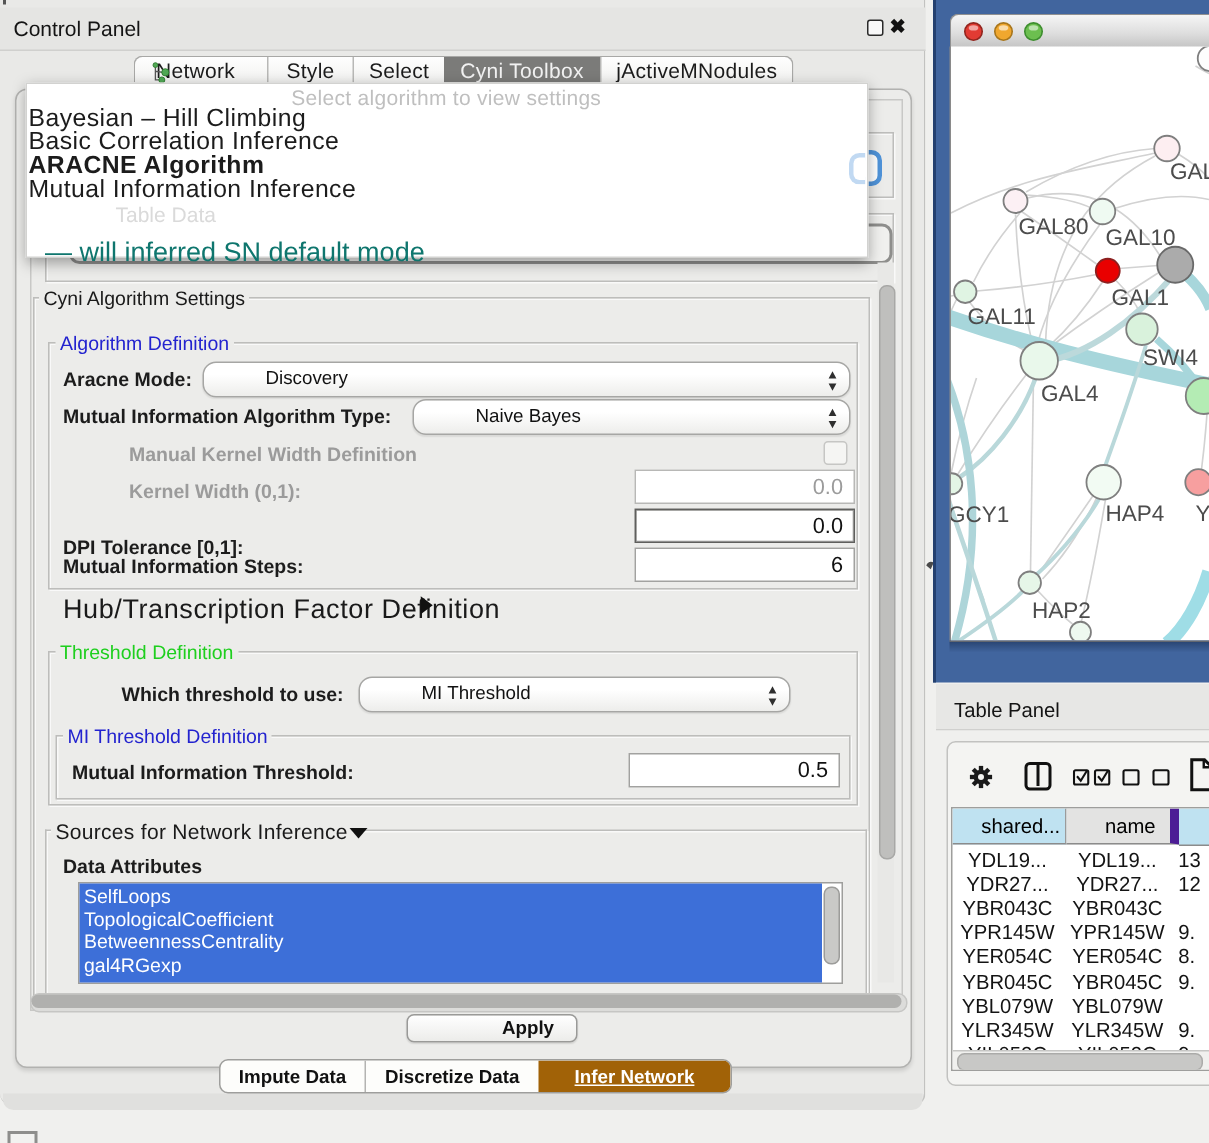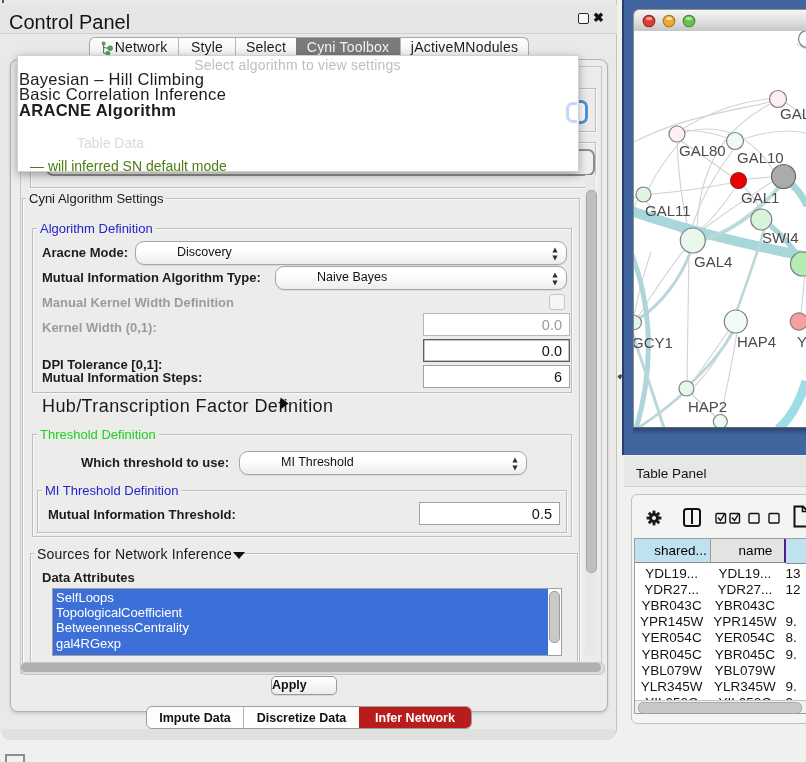--- a/index.html
+++ b/index.html
@@ -1,44 +1,44 @@
 <!DOCTYPE html>
 <html><head><meta charset="utf-8"><style>
 html,body{margin:0;padding:0;width:806px;height:762px;overflow:hidden;background:#f0f0ee;
 font-family:"Liberation Sans",sans-serif;}
 .a{position:absolute;}
 .lbl{position:absolute;font-weight:bold;font-size:13px;color:#1c1c1c;white-space:nowrap;}
-.dis{color:#9b9b9b;}
+.dis{color:#9b9b9b;margin-left:44px;}
 .bt{position:absolute;font-size:13px;background:#ececea;padding:0 3px;white-space:nowrap;color:#1a1a1a;}
 .et{position:absolute;border:1px solid #bdbdbb;box-shadow:inset 1px 1px 0 rgba(255,255,255,.7),1px 1px 0 rgba(255,255,255,.7);}
 .combo{position:absolute;border:1px solid #a6a6a4;border-radius:9px;background:linear-gradient(#ffffff 35%,#ededeb);font-size:12.5px;color:#111;box-shadow:0 1px 1px rgba(0,0,0,0.08);}
 .combo span{position:absolute;left:13px;top:3px;margin-left:28px;}
 .arr{position:absolute;right:8px;top:4.5px;width:6px;height:14px;}
 .inp{position:absolute;background:#fff;border:1px solid #a2a2a0;font-size:14.5px;color:#111;text-align:right;}
 .inp div{position:absolute;right:7px;top:2.5px;}
 .popitem{height:15.7px;line-height:15.7px;font-size:16.5px;letter-spacing:0.3px;color:#1c1c1c;padding-left:2px;white-space:nowrap;}
 .ntxt{font:15px "Liberation Sans",sans-serif;fill:#4c4c4c;}
 .trow{position:absolute;width:172px;height:16.2px;display:flex;font-size:13.5px;color:#141414;line-height:16.2px;}
 .trow div{text-align:center;}
 .c1{width:75px;}.c2{width:75px;}.c3{width:22px;text-align:left !important;padding-left:4px;}
 </style></head>
 <body>
 
 <div class="a" style="left:0;top:4;width:616px;height:736px;background:#e9e9e7;border-right:1px solid #c2c2c0;border-bottom:1px solid #c6c6c4;border-radius:0 0 8px 8px;"></div>
 <div class="a" style="left:2px;top:0;width:2px;height:3px;background:#555;"></div>
 
 <div class="a" style="left:0;top:5px;width:617px;height:28px;background:#e5e5e3;border-bottom:1px solid #d0d0ce;"></div>
-<div class="a" style="left:9px;top:11px;font-size:20px;color:#141414;">Control Panel</div>
+<div class="a" style="left:9px;top:11px;font-size:14px;color:#141414;">Control Panel</div>
 <div class="a" style="left:578px;top:13px;width:9px;height:9px;border:1.6px solid #2a2a2a;border-radius:2px;background:#f8f8f8;"></div>
 <div class="a" style="left:593px;top:10px;font-size:13px;font-weight:bold;color:#111;">✖</div>
 
 <div class="a" style="left:10px;top:59px;width:596px;height:651px;background:#ececea;border:1px solid #b2b2b0;border-radius:8px;box-shadow:0 2px 3px rgba(0,0,0,0.13);"></div>
 
 <div class="a" id="toptabs" style="left:89px;top:37px;height:18px;border:1px solid #a8a8a6;border-bottom:none;border-radius:6px 6px 0 0;background:linear-gradient(#fefefe,#f2f2f0);display:flex;font-size:14px;letter-spacing:0.2px;color:#1c1c1c;line-height:19px;box-sizing:border-box;">
- <div style="width:89px;text-align:center;border-right:1px solid #b8b8b6;padding-left:14px;position:relative;box-sizing:border-box;">Network<svg class="a" style="left:11px;top:2.5px;" width="13" height="15" viewBox="0 0 13 15">
+ <div style="width:89px;border-right:1px solid #b8b8b6;padding-left:14px;position:relative;box-sizing:border-box;">Network<svg class="a" style="left:11px;top:2.5px;" width="13" height="15" viewBox="0 0 13 15">
         <path d="M2.6 3 L2.6 12.2 L6.2 12.2 M2.6 6.5 L8.6 7.4" stroke="#555" stroke-width="0.9" fill="none"></path>
         <circle cx="2.6" cy="2.4" r="1.6" fill="#51a955" stroke="#2c7a2f" stroke-width=".6"></circle>
         <circle cx="9.2" cy="7.2" r="2.4" fill="#51a955" stroke="#2c7a2f" stroke-width=".6"></circle>
         <circle cx="6.9" cy="12.3" r="2" fill="#51a955" stroke="#2c7a2f" stroke-width=".6"></circle>
       </svg></div>
  <div style="width:57px;text-align:center;border-right:1px solid #b8b8b6;box-sizing:border-box;">Style</div>
  <div style="width:60px;text-align:center;box-sizing:border-box;">Select</div>
  <div style="width:104px;text-align:center;background:#7b7b79;color:#f2f2f2;box-sizing:border-box;">Cyni Toolbox</div>
  <div style="width:128px;text-align:center;border-left:1px solid #b8b8b6;box-sizing:border-box;">jActiveMNodules</div>
 </div>
@@ -116,35 +116,36 @@
 <div class="a" style="left:52px;top:588px;width:508px;height:66px;background:#fff;border:1px solid #9e9e9c;"></div>
 <div class="a" style="left:53px;top:589px;width:495px;height:66px;background:#3d6fd8;"></div>
 <div class="a" style="left:56px;top:590px;font-size:13px;color:#fff;line-height:15.2px;">SelfLoops<br>TopologicalCoefficient<br>BetweennessCentrality<br>gal4RGexp</div>
 <div class="a" style="left:549px;top:591px;width:9px;height:50px;background:#c9c9c7;border:1px solid #9c9c9a;border-radius:5px;"></div>
 
 <div class="a" style="left:20px;top:662px;width:583px;height:11px;background:#dcdcda;border:1px solid #c6c6c4;border-radius:6px;"></div>
 <div class="a" style="left:21px;top:663px;width:580px;height:9px;background:#b0b0ae;border-radius:5px;"></div>
 
 <div class="a" style="left:16.5px;top:55px;width:560px;height:115px;background:#fff;border:1px solid rgba(205,205,203,0.9);box-shadow:0 3px 9px rgba(0,0,0,0.35);"></div>
 <div class="a" style="left:77px;top:135px;font-size:14px;color:#dadada;z-index:5;">Table Data</div>
-<div class="a" style="left:30px;top:158px;font-size:14px;color:#4d7c0f;z-index:5;">— will inferred SN default mode</div>
+<div class="a" style="left:30px;top:158px;font-size:18px;color:#0f766e;z-index:5;">— will inferred SN default mode</div>
 <div class="a" style="left:566px;top:102px;width:8px;height:15px;border:3px solid rgba(79,147,217,0.35);border-right:none;border-radius:7px 0 0 7px;z-index:5;"></div>
 <div class="a" style="left:17px;top:57px;width:561px;text-align:center;font-size:14px;letter-spacing:0.2px;color:#bfbfbf;">Select algorithm to view settings</div>
 <div class="a" style="left:17px;top:71.5px;z-index:6;">
 <div class="popitem">Bayesian – Hill Climbing</div>
 <div class="popitem">Basic Correlation Inference</div>
 <div class="popitem" style="font-weight:bold;">ARACNE Algorithm</div>
-</div>
-
-<div class="a" style="left:271px;top:676px;width:64px;height:17px;border:1px solid #9a9a98;border-radius:5px;background:linear-gradient(#ffffff,#ececea);text-align:left;line-height:17px;font-size:12.5px;font-weight:bold;color:#111;box-shadow:0 1px 1px rgba(0,0,0,0.1);">Apply</div>
+<div class="popitem">Mutual Information Inference</div>
+</div>
+
+<div class="a" style="left:271px;top:676px;width:64px;height:17px;border:1px solid #9a9a98;border-radius:5px;background:linear-gradient(#ffffff,#ececea);text-align:center;line-height:17px;font-size:12.5px;font-weight:bold;color:#111;box-shadow:0 1px 1px rgba(0,0,0,0.1);padding-left:48px;">Apply</div>
 <div class="a" style="left:2px;top:729px;width:613px;height:11px;background:#e0e0de;border-radius:0 0 7px 7px;"></div>
 <div class="a" style="left:146px;top:706px;height:21px;border:1px solid #9e9e9c;border-radius:6px;background:#fdfdfb;display:flex;font-size:12.5px;font-weight:bold;color:#111;line-height:23px;overflow:hidden;">
  <div style="width:96px;text-align:center;">Impute Data</div>
  <div style="width:115px;text-align:center;border-left:1px solid #b4b4b2;">Discretize Data</div>
- <div style="width:112px;text-align:center;background:#b91c1c;color:#fff;">Infer Network</div>
+ <div style="width:128px;text-align:center;background:#a16207;color:#fff;text-decoration:underline;">Infer Network</div>
 </div>
 
 <div class="a" style="left:5px;top:754px;width:16px;height:10px;border:2.5px solid #8e8e8c;background:#f2f2f0;"></div>
 
 <svg class="a" style="left:617px;top:373px;" width="6" height="7" viewBox="0 0 6 7">
     <path d="M0.5 4 Q2 0.5 5.5 2 L3.5 6.5 Z" fill="#4a4a4a"></path>
   </svg>
 <div class="a" style="left:622px;top:0;width:184px;height:455px;background:#41659e;border-left:2px solid #24406f;box-sizing:border-box;"></div>
 
 <div class="a" style="left:633px;top:9px;width:173px;height:22px;background:linear-gradient(#f5f5f5,#dedede 55%,#c3c3c3);border:1px solid #909090;border-bottom:1px solid #6e6e6e;border-radius:6px 0 0 0;border-right:none;"></div>
@@ -275,21 +276,21 @@
       <rect x="21" y="1.5" width="10" height="9.5" rx="1"></rect>
     </g>
   </svg>
 <svg class="a" style="left:793px;top:505px;" width="16" height="23" viewBox="0 0 16 23">
     <path d="M1.5 1.5 L10 1.5 L14.5 6 L14.5 21.5 L1.5 21.5 Z" fill="none" stroke="#111" stroke-width="2"></path>
     <path d="M9.5 1.5 L9.5 6.5 L14.5 6.5" fill="none" stroke="#111" stroke-width="1.6"></path>
   </svg>
 
 <div class="a" style="left:634px;top:538px;width:172px;height:174px;background:#fff;border-left:1px solid #9e9e9c;border-top:1px solid #9e9e9c;border-bottom:1px solid #9e9e9c;overflow:hidden;">
  <div style="position:absolute;left:0;top:0;height:24px;width:75px;background:#bfe2f1;border-right:1px solid #9b9b9b;border-bottom:1px solid #8b8b8b;text-align:center;line-height:24px;font-size:13.5px;padding-left:16px;box-sizing:border-box;width:76px !important;">shared...</div>
- <div style="position:absolute;left:76px;top:0;height:24px;width:74px;background:#e3e3e2;border-right:2px solid #4c1d95;border-bottom:1px solid #8b8b8b;text-align:center;line-height:24px;font-size:13.5px;padding-left:16px;box-sizing:border-box;width:75px !important;">name</div>
+ <div style="position:absolute;left:76px;top:0;height:24px;width:74px;background:#e3e3e2;border-right:6px solid #4c1d95;border-bottom:1px solid #8b8b8b;text-align:center;line-height:24px;font-size:13.5px;padding-left:16px;box-sizing:border-box;width:75px !important;">name</div>
  <div style="position:absolute;left:151px;top:0;height:24px;width:21px;background:#bfe2f1;border-bottom:1px solid #8b8b8b;"></div>
  <div id="rows" style="position:absolute;left:0;top:26.5px;width:172px;height:134px;overflow:hidden;">
   <div class="trow" style="top:0;">
         <div class="c1">YDL19...</div>
         <div class="c2">YDL19...</div>
         <div class="c3">13</div>
       </div>
   <div class="trow" style="top:16.2px;">
         <div class="c1">YDR27...</div>
         <div class="c2">YDR27...</div>

